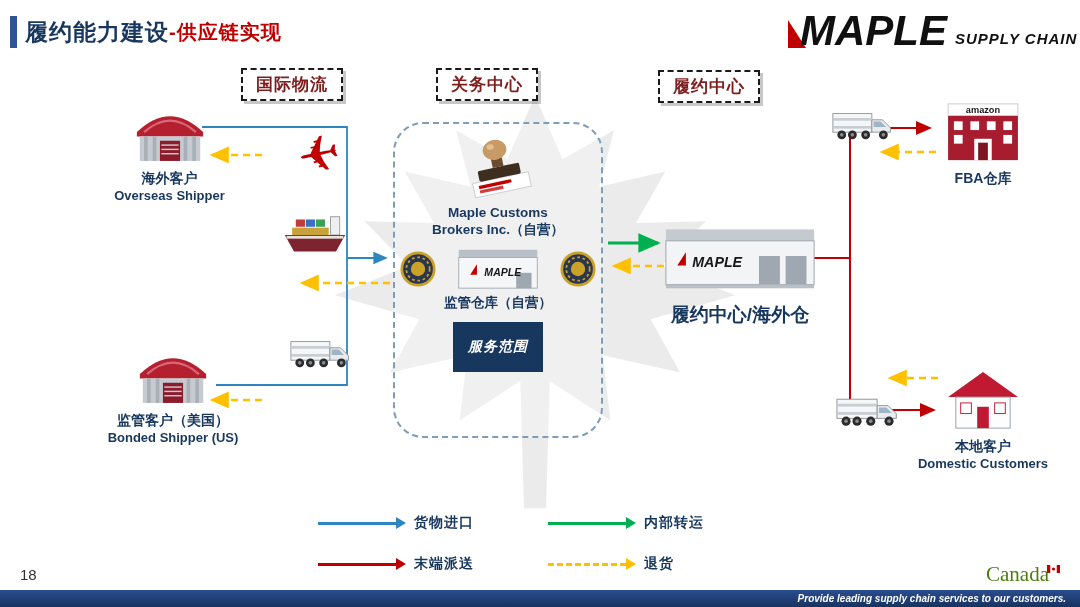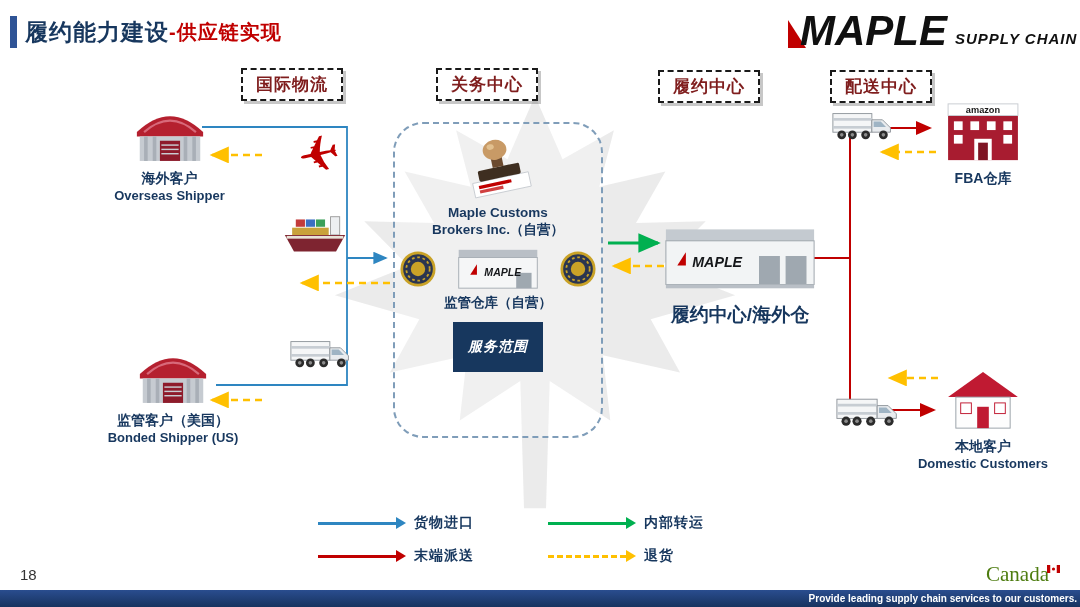--- a/index.html
+++ b/index.html
@@ -37,32 +37,32 @@
   .customs-box { position:absolute; left:393px; top:122px; width:210px; height:316px; border:2px dashed #7F9DB9; border-radius:30px; z-index:2; text-align:center; padding-top:10px; background:rgba(255,255,255,.25); }
   .brokers-line { font-size:13.5px; font-weight:bold; color:#17375E; line-height:17px; }
   .badge-row { display:flex; justify-content:space-between; align-items:center; padding:0 5px; margin-top:8px; }
   .wh-label { font-size:13.5px; font-weight:bold; color:#17375E; margin-top:2px; }
   .scope-banner { display:inline-block; background:#17375E; color:#fff; font-size:14px; font-weight:bold; font-style:italic; padding:16px 15px; margin-top:10px; letter-spacing:1px; }
   .svc-list { list-style:none; text-align:left; margin:8px 0 0 62px; }
   .svc-list li { font-size:11.5px; color:#222; line-height:16px; }
   .svc-list li::before { content:"•  "; color:#222; }
 
   
-  .legend { position:absolute; left:318px; top:514px; display:grid; grid-template-columns:230px 230px; row-gap:15px; z-index:2; }
+  .legend { position:absolute; left:318px; top:514px; display:grid; grid-template-columns:230px 230px; row-gap:23px; z-index:2; }
   .legend-item { display:flex; align-items:center; }
   .legend-line { width:78px; border-top:3px solid #999; }
   .legend-arrow { width:0; height:0; border-top:6px solid transparent; border-bottom:6px solid transparent; border-left:10px solid #999; }
   .legend-label { font-size:14px; font-weight:bold; color:#17375E; margin-left:8px; letter-spacing:1px; }
 
   
   .page-num { position:absolute; left:20px; top:566px; font-size:15px; color:#333; z-index:4; }
   .canada-wrap { position:absolute; right:20px; top:554px; z-index:4; font-family:"Liberation Serif", serif; font-size:21px; color:#4d7c0f; }
   .canada-flag { display:inline-block; margin-left:-2px; vertical-align:super; }
   .footer-bar { position:absolute; left:0; bottom:0; width:1080px; height:17px; background:linear-gradient(#2A4D8F,#17335F); z-index:3; text-align:right; }
-  .footer-tagline { font-size:10px; font-weight:bold; color:#fff; line-height:17px; padding-right:3px; }
+  .footer-tagline { font-size:10px; font-weight:bold; color:#fff; line-height:17px; padding-right:14px; font-style:italic; }
 </style>
 </head>
 <body>
 
 <div class="slide">
 
   <svg class="leaf-watermark" width="470" height="440" viewBox="0 0 512 512" preserveAspectRatio="none">
     <path d="M256,16 L286,90 L342,56 L326,122 L398,104 L366,164 L442,162 L394,214 L474,248 L382,276 L414,338 L330,318 L338,394 L272,348 L268,496 L244,496 L240,348 L174,394 L182,318 L98,338 L130,276 L38,248 L118,214 L70,162 L146,164 L114,104 L186,122 L170,56 L226,90 Z" fill="#DBDBDB"></path>
   </svg>
 
@@ -106,21 +106,20 @@
 
   <div class="logo-wrap">
     <span class="logo-tri"></span>
     <span class="logo-brand">MAPLE</span>
     <span class="logo-tagline">SUPPLY CHAIN</span>
   </div>
 
   <div class="col-h" style="left:241px; top:68px;">国际物流</div>
   <div class="col-h" style="left:436px; top:68px;">关务中心</div>
   <div class="col-h" style="left:658px; top:70px;">履约中心</div>
-  <div class="col-h" style="left:830px; top:70px;">配送中心</div>
 
   <div class="node" style="left:92px; top:106px; width:155px;">
     <svg width="72" height="58" viewBox="0 0 100 80">
       <path d="M4,36 Q50,-8 96,36 L96,42 L4,42 Z" fill="#B5202F"></path>
       <path d="M14,36 Q50,4 86,36" fill="none" stroke="#D8697A" stroke-width="3"></path>
       <rect x="8" y="42" width="84" height="34" fill="#C6CBD1"></rect>
       <g fill="#A9AFB7">
           <rect x="14" y="42" width="5" height="34"></rect>
           <rect x="26" y="42" width="5" height="34"></rect>
           <rect x="69" y="42" width="5" height="34"></rect>

